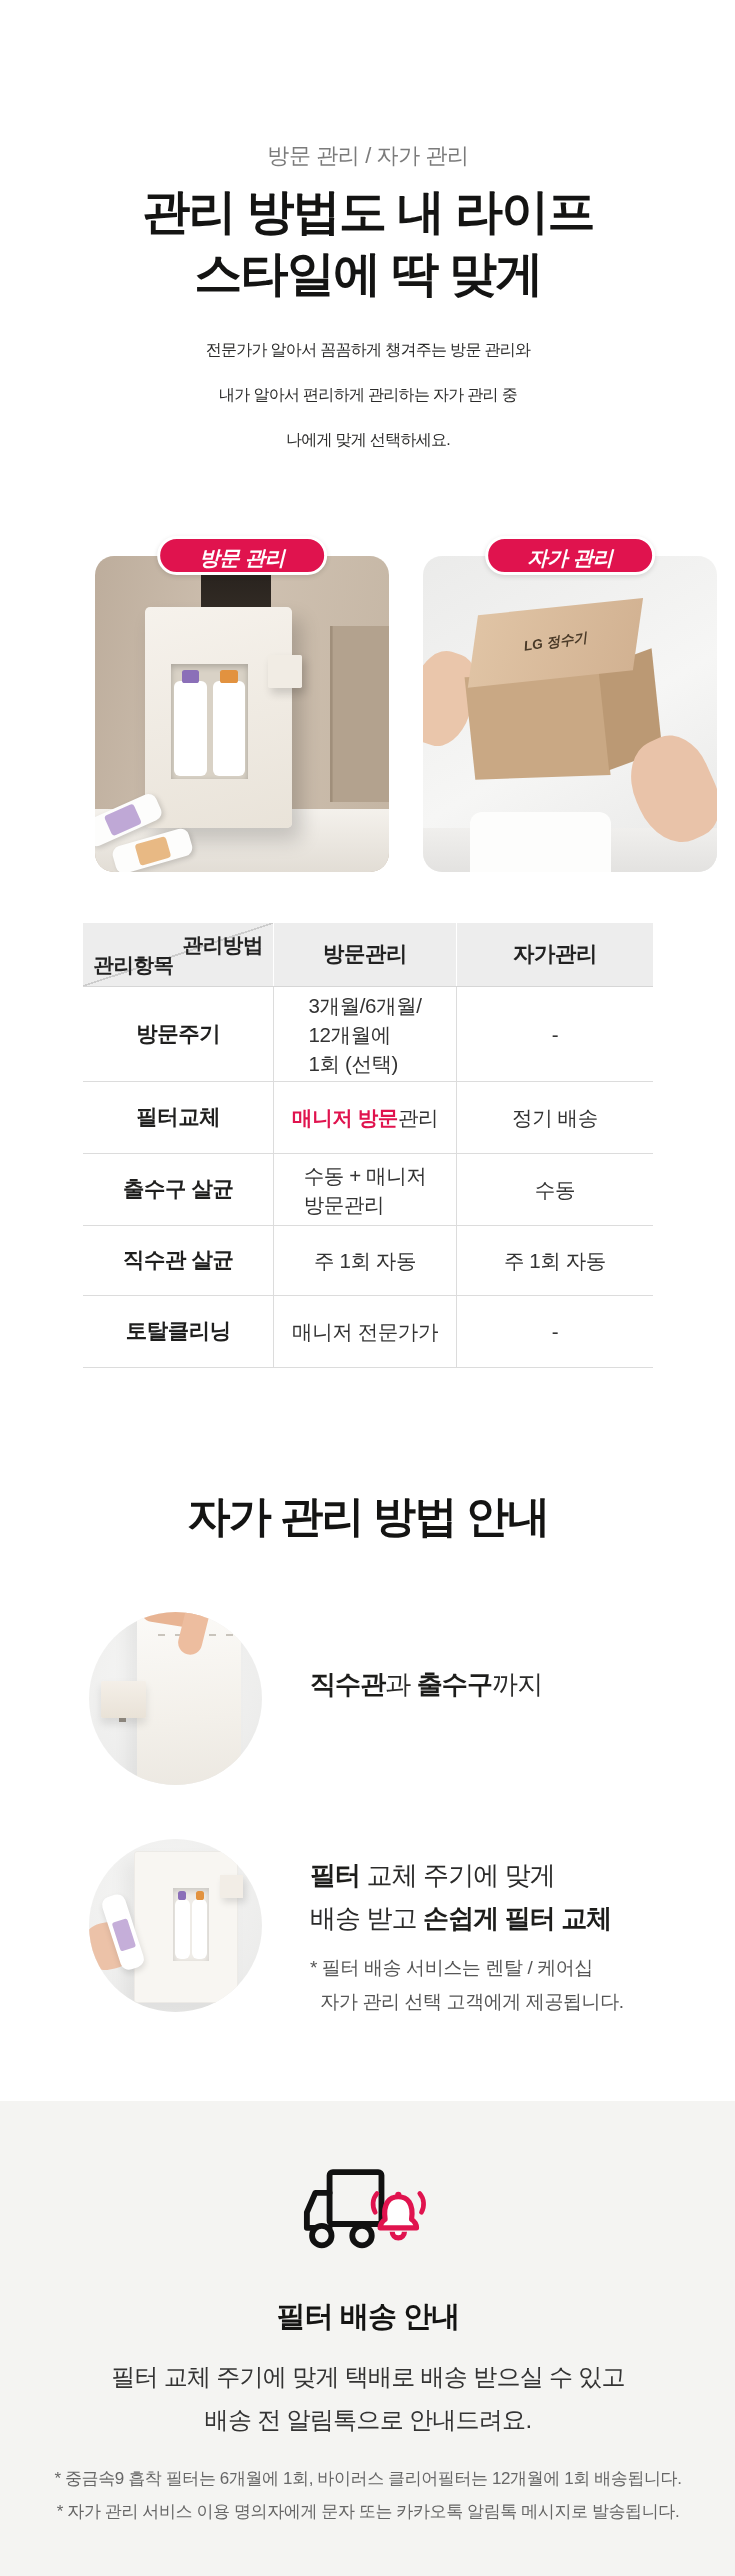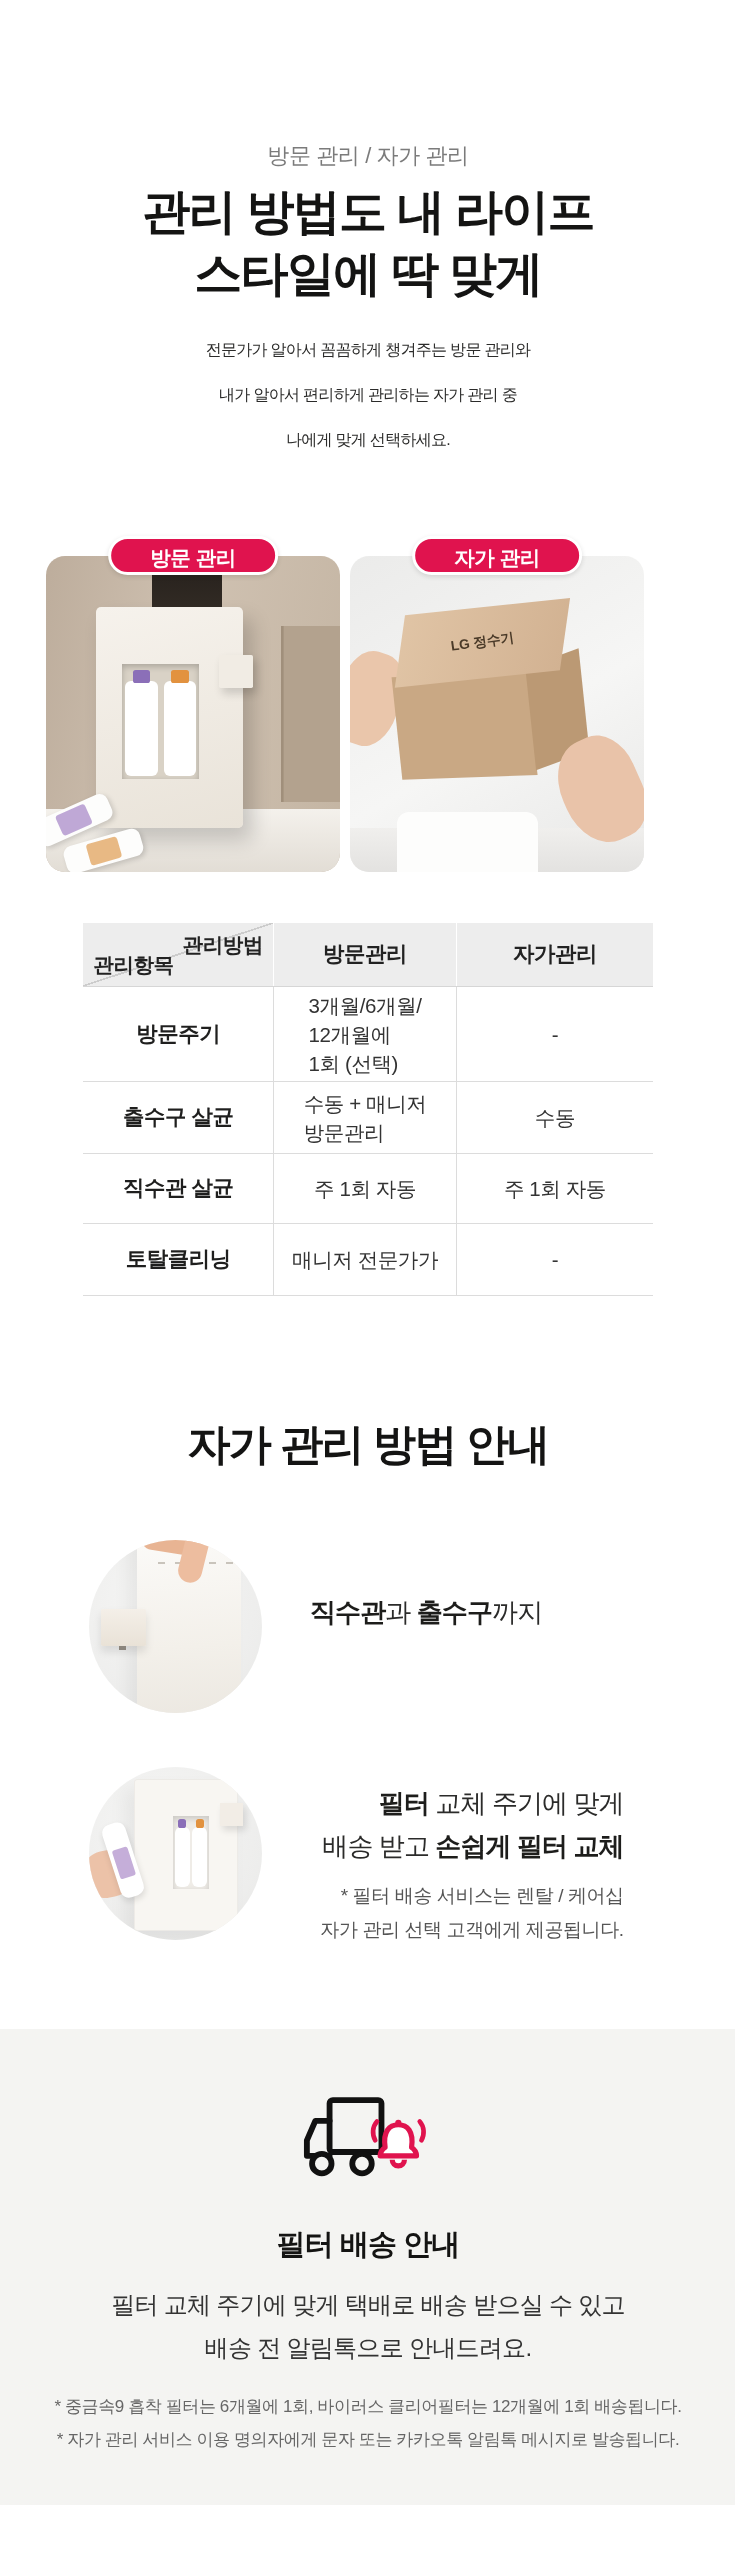--- a/index.html
+++ b/index.html
@@ -12,21 +12,21 @@
   .page { width:736px; position:relative; }
 
   
   .intro { padding-top:142px; text-align:center; }
   .eyebrow { font-size:22px; line-height:27px; color:#7b7b7b; letter-spacing:-0.4px; }
   .title { margin-top:12px; font-size:48px; line-height:62px; font-weight:800;
            color:#141413; letter-spacing:-1.7px; }
   .desc { margin-top:22px; font-size:16px; line-height:45px; color:#2b2b2a; letter-spacing:-0.7px; }
 
   
-  .cards { margin:94px 46px 0; display:flex; gap:10px; position:relative; }
+  .cards { margin:94px 95px 0; display:flex; gap:34px; position:relative;font-style:italic; }
   .card { position:relative; width:294px; height:316px; }
   .badge {
     position:absolute; top:-19.7px; left:50%; transform:translateX(-50%);
     background:#e0134e; color:#fff; font-weight:700; font-size:20.5px;
     padding:0 39px; height:39px; line-height:38px; border-radius:24px;
     border:3.4px solid #ffffff; white-space:nowrap; z-index:5;
     box-shadow:0 1.7px 5.1px rgba(0,0,0,.12); letter-spacing:-0.4px;
   }
   .photo { width:294px; height:316px; border-radius:19px; overflow:hidden; position:relative; }
 
@@ -91,21 +91,21 @@
   .corner .top-right { position:absolute; top:6.8px; right:10.3px; font-weight:700; font-size:20.5px; color:#222; }
   .corner .bottom-left { position:absolute; bottom:6.8px; left:10.3px; font-weight:700; font-size:20.5px; color:#222; }
   .r1 { height:95px; } .r2 { height:72px; } .r3 { height:72px; } .r4 { height:70px; } .r5 { height:72px; }
   .item-cell { font-weight:700; font-size:21.4px; color:#1f1f1e; }
   .hl { color:#e0134e; font-weight:700; }
 
   
   .guide-heading { margin-top:120px; text-align:center; font-size:43px; line-height:56px;
                    font-weight:800; color:#141413; letter-spacing:-1.7px; }
   .guide-item { display:flex; margin-left:89px; }
-  .gi-1 { margin-top:68px; } .gi-2 { margin-top:54px;text-align:right; }
+  .gi-1 { margin-top:68px; } .gi-2 { margin-top:54px; }
   .gcircle { width:173px; height:173px; border-radius:50%; overflow:hidden; position:relative; flex:0 0 auto;
              background:radial-gradient(circle at 40% 35%, #f6f6f5 0%, #ededec 70%, #e6e6e4 100%); }
   .gtext { margin-left:48px; font-size:26px; line-height:43px; color:#2b2b2a; letter-spacing:-0.9px; }
   .gt-1 { padding-top:51px; } .gt-2 { padding-top:15.4px; }
   .gtext b { font-weight:800; color:#1d1d1b; }
   .gnote { margin-top:11px; font-size:19px; line-height:34px; color:#555; letter-spacing:-0.4px; }
   .gnote .indent { padding-left:10.3px; }
 
   
   .c1-body { position:absolute; left:28%; top:-6%; width:60%; height:112%;
@@ -209,20 +209,27 @@
       <div class="tcell c2">방문관리</div>
       <div class="tcell c3">자가관리</div>
     </div>
     <div class="trow r1">
       <div class="tcell c1 item-cell">방문주기</div>
       <div class="tcell c2">3개월/6개월/
 12개월에
 1회 (선택)</div>
       <div class="tcell c3">-</div>
     </div>
+    <div class="trow r2">
+      <div class="tcell c1 item-cell">필터교체</div>
+      <div class="tcell c2">
+        <span class="hl">매니저 방문</span><span>관리</span>
+      </div>
+      <div class="tcell c3">정기 배송</div>
+    </div>
     <div class="trow r3">
       <div class="tcell c1 item-cell">출수구 살균</div>
       <div class="tcell c2">수동 + 매니저
 방문관리</div>
       <div class="tcell c3">수동</div>
     </div>
     <div class="trow r4">
       <div class="tcell c1 item-cell">직수관 살균</div>
       <div class="tcell c2">주 1회 자동</div>
       <div class="tcell c3">주 1회 자동</div>

